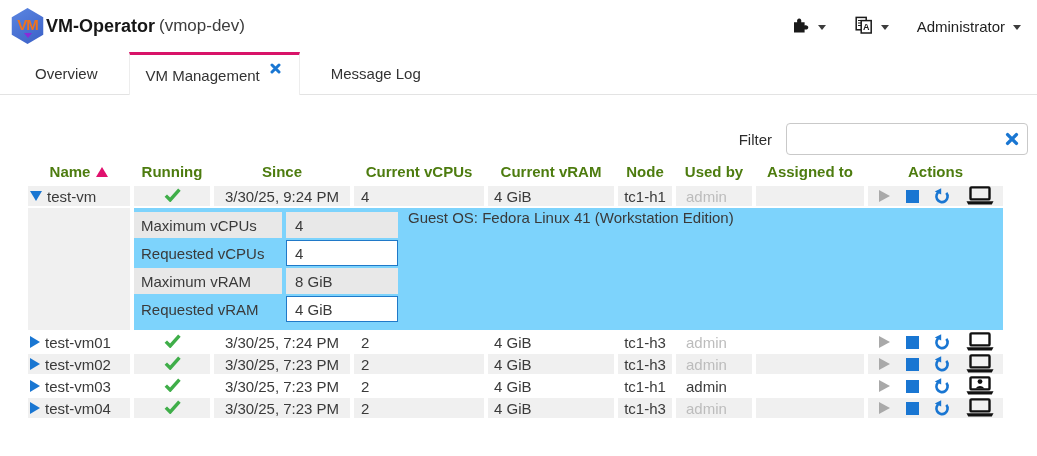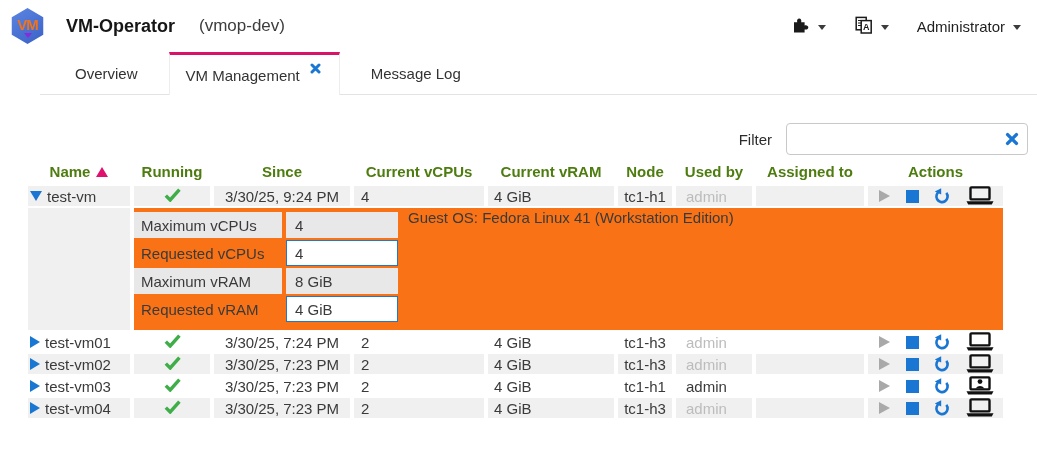--- a/index.html
+++ b/index.html
@@ -5,37 +5,37 @@
   * { box-sizing: border-box; }
   html,body { margin:0; padding:0; }
   body {
     width:1037px; height:456px; overflow:hidden;
     background:#fff; color:#3a3a3a;
     font-family:"Liberation Sans", sans-serif;
   }
 
   
   .topbar { height:52px; display:flex; align-items:center; justify-content:space-between; padding:0 16px 0 10px; }
-  .brand { display:flex; align-items:center; gap:21px; }
+  .brand { display:flex; align-items:center; gap:1px; }
   .logo { position:relative; width:35px; height:36px; flex:0 0 auto;
     clip-path:polygon(50% 0,95% 26%,95% 74%,50% 100%,5% 74%,5% 26%);
     background:linear-gradient(145deg,#5c87e2,#3a5fc6);
     display:flex; align-items:center; justify-content:center; }
   .logo-vm { font-size:15px; font-weight:bold; color:#f0731d; letter-spacing:-1px; margin-top:-4px; }
   .logo-tri { position:absolute; bottom:6px; left:50%; transform:translateX(-50%);
     width:0; height:0; border-left:4px solid transparent; border-right:4px solid transparent; border-top:5px solid #8a2bd8; }
   .title { font-size:18px; font-weight:bold; color:#161616; }
   .subtitle { font-size:17px; color:#3d3d3d; margin-left:3px; }
   .topbar-right { display:flex; align-items:center; gap:28px; }
   .menu-btn { display:flex; align-items:center; gap:8px; border:none; background:none; padding:0;
     font-family:inherit; font-size:15px; color:#1f1f1f; cursor:pointer; }
   .caret { width:0; height:0; border-left:4px solid transparent; border-right:4px solid transparent; border-top:5px solid #3c3c3c; margin-top:2px; }
 
   
-  .tabs { display:flex; align-items:stretch; height:43px; border-bottom:1px solid #e3e3e3; padding-left:10px;margin-left:40px; }
+  .tabs { display:flex; align-items:stretch; height:43px; border-bottom:1px solid #e3e3e3; padding-left:10px; }
   .tab { display:flex; align-items:center; padding:0 25px; font-size:15px; color:#333; cursor:pointer; }
   .tab.active { border-top:3px solid #d81368; border-left:1px solid #ededed; border-right:1px solid #ededed;
     background:#fff; margin-bottom:-1px; padding:0 18px 0 16px; }
   .tab + .tab { margin-left:6px; }
   .tab-close { margin-left:10px; position:relative; top:-7px; display:inline-flex; cursor:pointer; }
 
   
   .filter-row { margin-top:28px; height:32px; display:flex; justify-content:flex-end; align-items:center; gap:14px; padding-right:9px;padding-left:36px; }
   .filter-label { font-size:15px; color:#2c2c2c; }
   .filter-box { position:relative; width:242px; height:32px; }
@@ -58,21 +58,21 @@
   .c-vcpus { padding-left:7px; }
   .c-vram { padding-left:6px; }
   .c-node { text-align:center; }
   .c-used { padding-left:10px; color:#bcbcbc; }
   .c-used.used-active { color:#3a3a3a; }
   .acts { display:flex; align-items:center; justify-content:center; gap:14px; }
   .act { display:inline-flex; align-items:center; cursor:pointer; background:none; border:none; padding:0; }
 
   
   td.detail-left { background:#f0f0f0; height:122px; }
-  td.detail-panel { background:#f97316; height:122px; position:relative; }
+  td.detail-panel { background:#7dd3fc; height:122px; position:relative; }
   .prop-grid { position:absolute; left:0; top:4px; display:grid; grid-template-columns:148px 112px; gap:2px 4px; }
   .prop-label { height:26px; display:flex; align-items:center; padding-left:7px; font-size:15px; color:#3a3a3a; }
   .prop-label.ro { background:#e8e8e8; }
   .prop-ro-value { height:26px; background:#e8e8e8; display:flex; align-items:center; padding-left:9px; font-size:15px; }
   .prop-input { height:26px; width:112px; border:1.5px solid #2079c8; border-radius:0; background:#fff;
     padding:0 0 0 8px; font-family:inherit; font-size:15px; color:#3a3a3a; outline:none; }
   .guest-os { position:absolute; left:274px; top:1px; font-size:15px; color:#3a3a3a; }
 </style>
 </head>
 <body>

